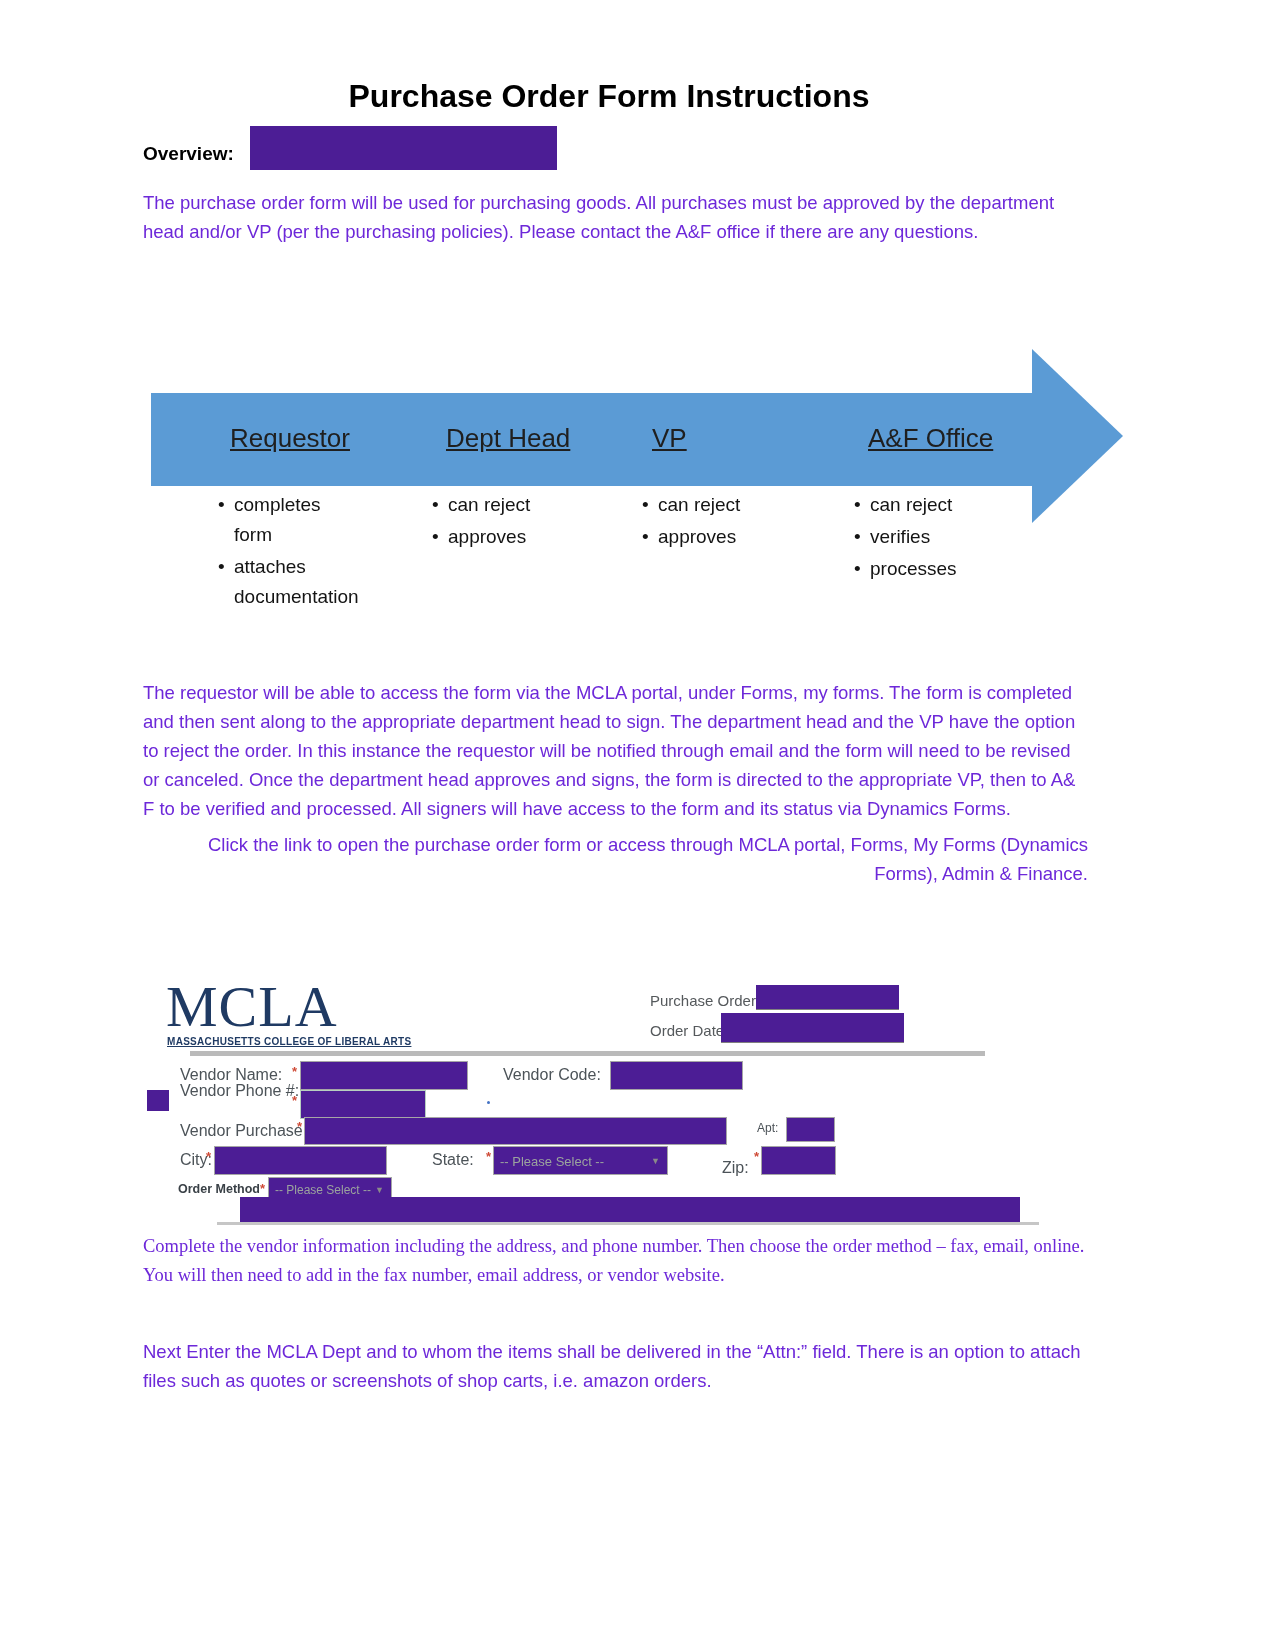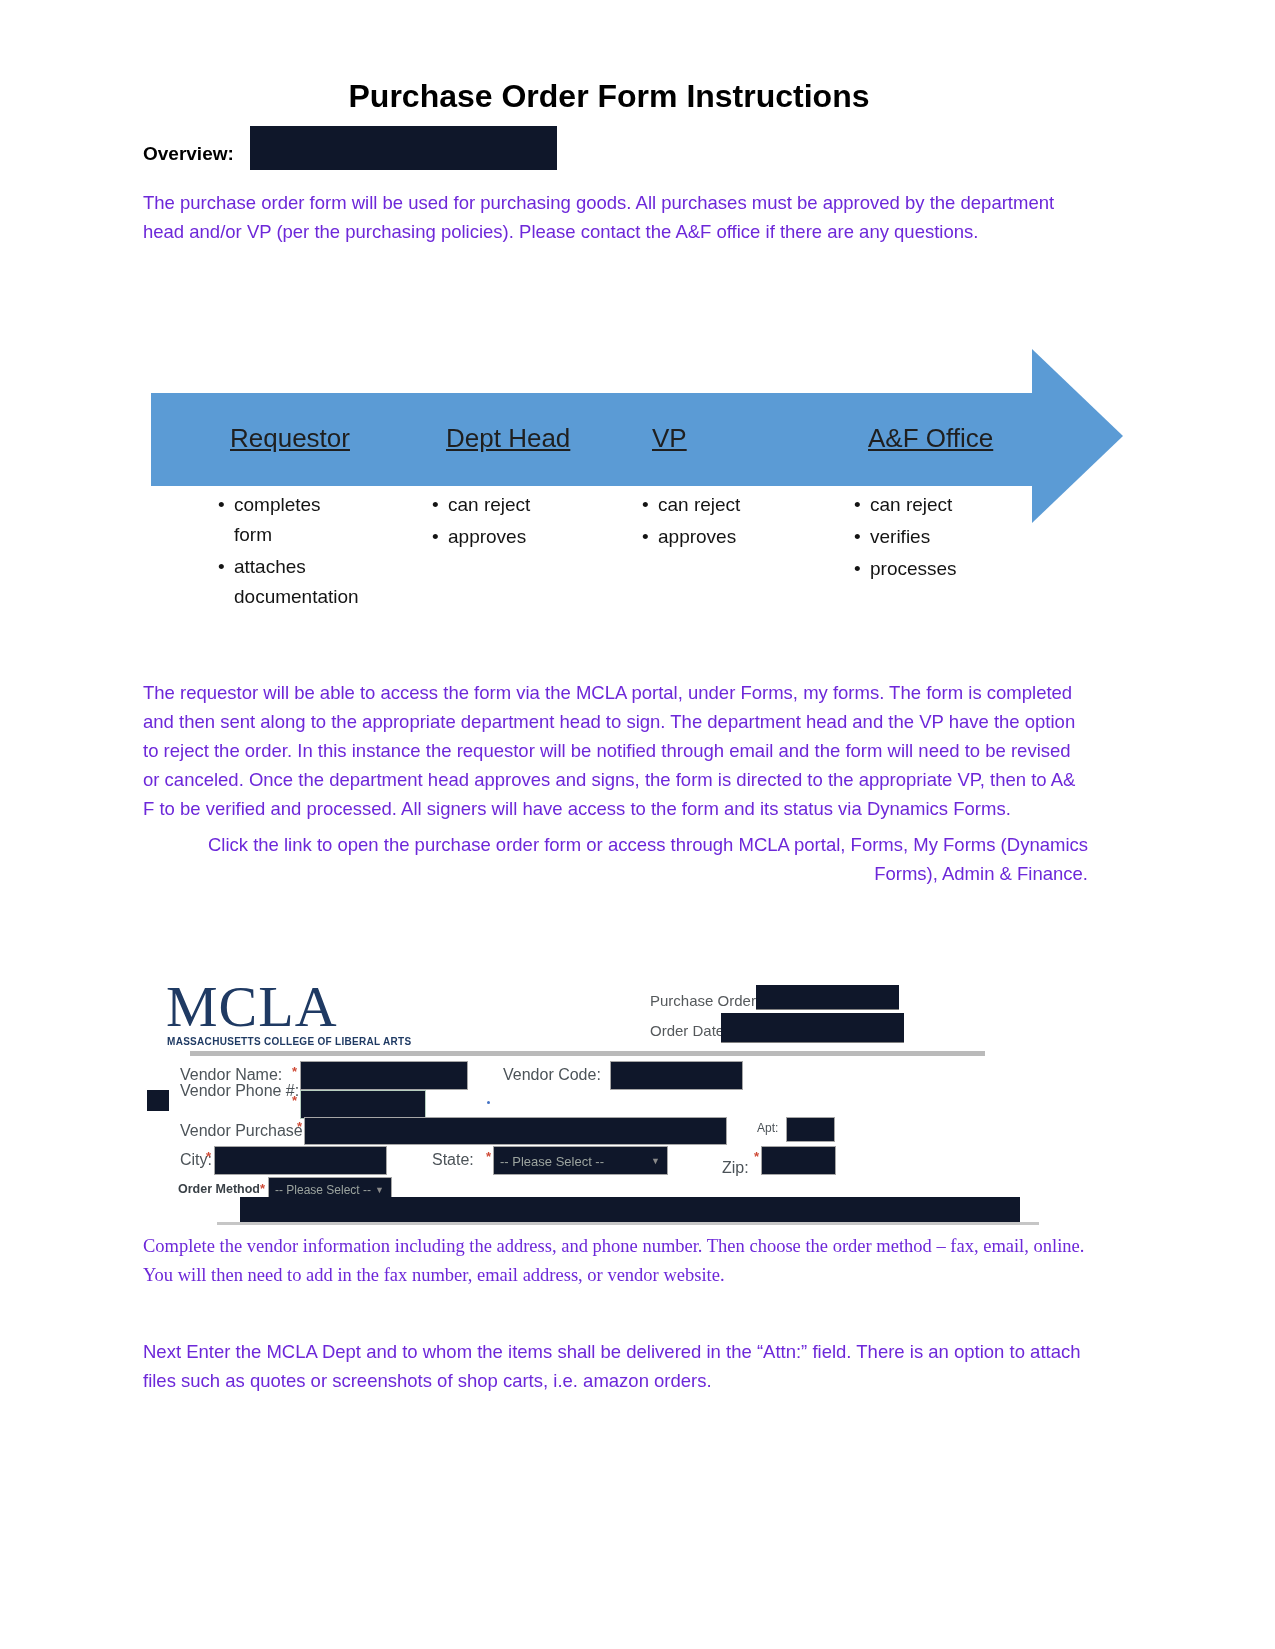--- a/index.html
+++ b/index.html
@@ -17,21 +17,21 @@
   }
   .overview-label { left:143px; top:143px; font-size:19px; font-weight:bold; color:#000; }
   .para { left:143px; width:945px; font-size:18.5px; line-height:29px; color:#6d28d9; }
   .para-intro   { top:188px; }
   .para-process { top:678px; }
   .para-link    { top:830px;text-align:right; }
   .para-vendor  { top:1232px;font-family:Liberation Serif, serif; }
   .para-dept    { top:1337px; }
 
   
-  .green { background:#0f172a;text-align:center; }
+  .green { background:#4c1d95;text-align:center; }
   .overview-field { left:250px; top:126px; width:307px; height:44px; }
 
   
   .arrow-body { left:151px; top:393px; width:881px; height:93px; background:#5b9bd5; }
   .arrow-head {
     left:1032px; top:349px; width:0; height:0;
     border-top:87px solid transparent; border-bottom:87px solid transparent;
     border-left:91px solid #5b9bd5;
   }
   .stage-label { top:423px; font-size:26px; color:#1f1f1f; white-space:nowrap;text-decoration:underline; }
@@ -52,21 +52,21 @@
   .bul2 { left:640px; width:180px; }
   .bul3 { left:852px; width:185px; }
 
   
   .logo-acronym {
     left:166px; top:978px; font-family:"Liberation Serif", serif;
     font-size:58px; line-height:1; color:#1f3a63; letter-spacing:1px;
   }
   .logo-tagline {
     left:167px; top:1036px; font-size:10px; font-weight:bold;
-    color:#1f3a63; letter-spacing:0.3px;
+    color:#1f3a63; letter-spacing:0.3px;text-decoration:underline;
   }
   .hdr-label { font-size:15px; color:#55595c; white-space:nowrap; }
   .po-label   { left:650px; top:992px; }
   .po-input   { left:756px; top:985px; width:143px; height:24px; border-bottom:1px solid #808080; }
   .date-label { left:650px; top:1022px; }
   .date-input { left:721px; top:1013px; width:183px; height:29px; border-bottom:1px solid #808080; }
 
   .form-divider { left:190px; top:1051px; width:795px; height:5px; background:#bababa; }
 
   .f-label { font-size:16px; color:#4c5358; white-space:nowrap; }

